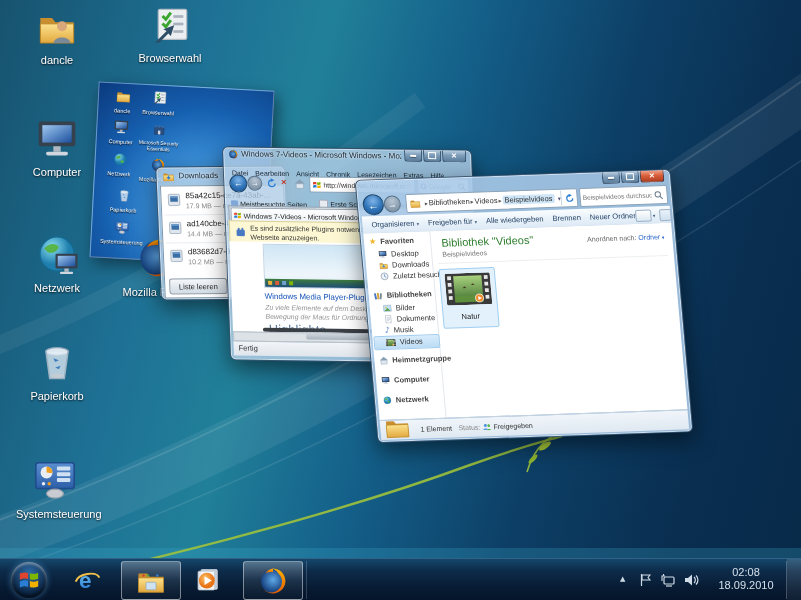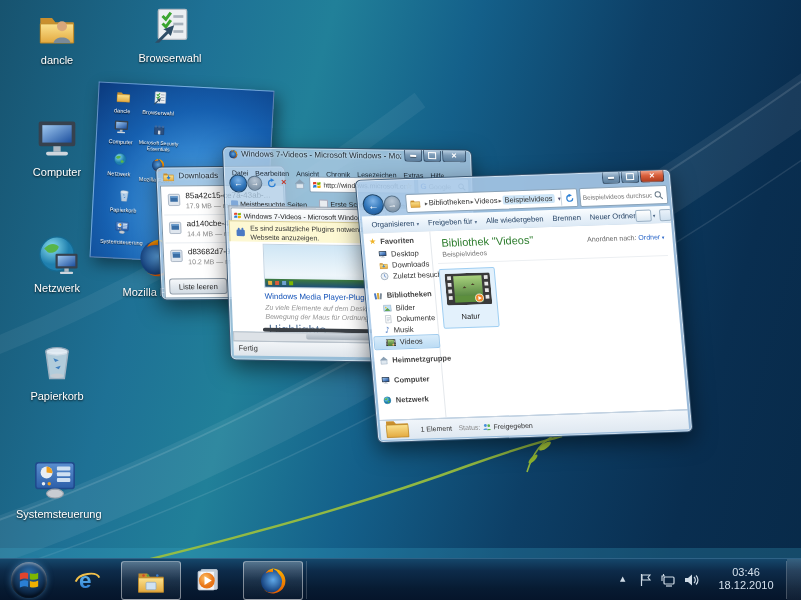--- a/index.html
+++ b/index.html
@@ -690,18 +690,18 @@
   <svg class="r" style="left:639px;top:14px" width="14" height="14" viewBox="0 0 14 14">
       <use href="#trayflag"></use>
     </svg>
   <svg class="r" style="left:660px;top:14px" width="16" height="14" viewBox="0 0 16 14">
       <use href="#traynet"></use>
     </svg>
   <svg class="r" style="left:684px;top:14px" width="16" height="14" viewBox="0 0 16 14">
       <use href="#speaker"></use>
     </svg>
   <div class="r traytxt" style="left:708px;top:7px;width:76px">
-    <div>03:46</div>
-    <div>18.12.2010</div>
+    <div>02:08</div>
+    <div>18.09.2010</div>
   </div>
   <div class="r" style="left:786px;top:2px;width:1px;height:38px;background:rgba(255,255,255,.25)"></div>
   <div class="r" style="left:787px;top:0;width:14px;height:42px;background:linear-gradient(rgba(255,255,255,.14),rgba(255,255,255,.04))"></div>
 </div>
 
 </body></html>

